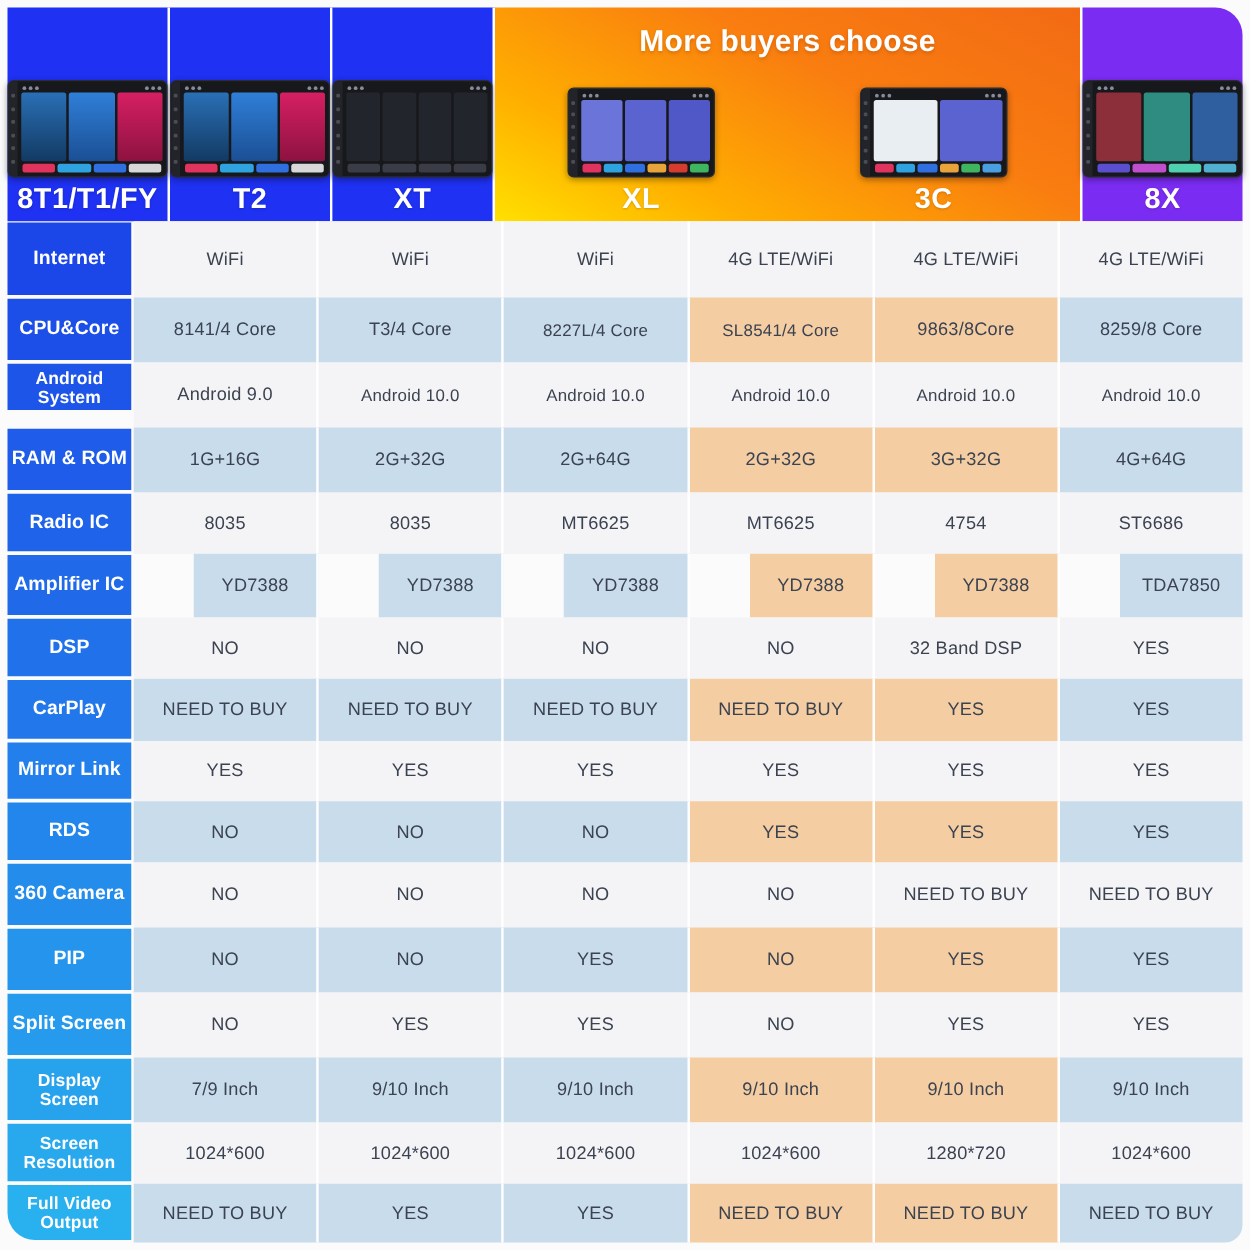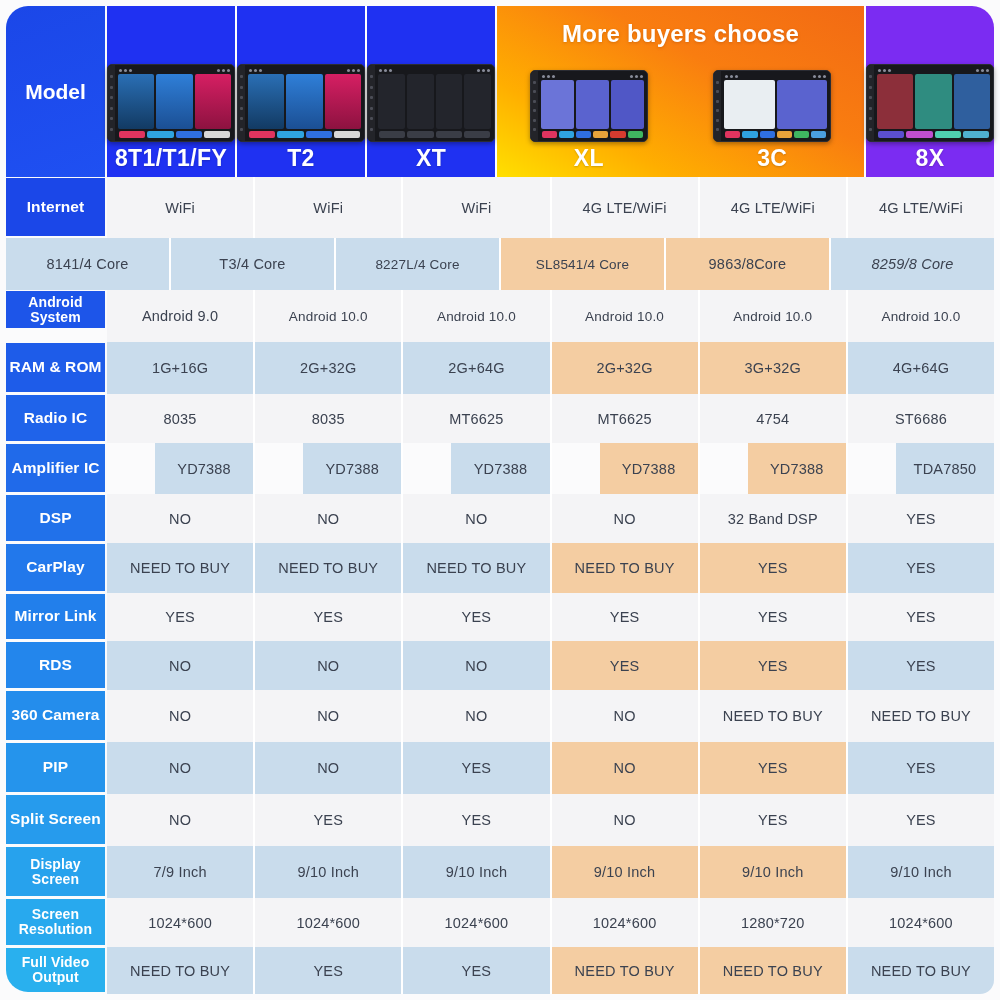--- a/index.html
+++ b/index.html
@@ -111,23 +111,20 @@
 
   .cell.round-br { border-bottom-right-radius:14px; }
 </style>
 </head>
 <body>
 
 <div id="root">
   <div class="tbl">
 
     <div class="hdr">
-      <div class="hdr-model">
-        <span>Model</span>
-      </div>
       <div class="hdr-cols" id="hdrCols">
           <div class="hcol blue">
             <div class="dev" style="width: 128px; height: 78px;">
               <div class="dev-rail">
                 <i></i>
                 <i></i>
                 <i></i>
                 <i></i>
                 <i></i>
                 <i></i>
@@ -368,26 +365,29 @@
             <span>Internet</span>
           </div>
           <div class="cell plain" style="height: 61px;">WiFi</div>
           <div class="cell plain" style="height: 61px;">WiFi</div>
           <div class="cell plain" style="height: 61px;">WiFi</div>
           <div class="cell plain" style="height: 61px;">4G LTE/WiFi</div>
           <div class="cell plain" style="height: 61px;">4G LTE/WiFi</div>
           <div class="cell plain" style="height: 61px;">4G LTE/WiFi</div>
         </div>
         <div class="row" style="top: 232px; height: 52px;">
+          <div class="lab" style="height: 49px; margin-top: 1px; background: rgb(28, 78, 232); font-size: 15.5px;">
+            <span>CPU&amp;Core</span>
+          </div>
           <div class="cell blue" style="height: 52px;">8141/4 Core</div>
           <div class="cell blue" style="height: 52px;">T3/4 Core</div>
           <div class="cell blue" style="height: 52px; font-size: 13.5px;">8227L/4 Core</div>
           <div class="cell orange" style="height: 52px; font-size: 13.5px;">SL8541/4 Core</div>
           <div class="cell orange" style="height: 52px;">9863/8Core</div>
-          <div class="cell blue" style="height: 52px; font-style: italic;">8259/8 Core</div>
+          <div class="cell blue" style="height: 52px;">8259/8 Core</div>
         </div>
         <div class="row" style="top: 284px; height: 52px;">
           <div class="lab" style="height: 37px; margin-top: 1px; background: rgb(29, 85, 233); font-size: 14px;">
             <span>Android System</span>
           </div>
           <div class="cell plain" style="height: 52px;">Android 9.0</div>
           <div class="cell plain" style="height: 52px; font-size: 13.5px;">Android 10.0</div>
           <div class="cell plain" style="height: 52px; font-size: 13.5px;">Android 10.0</div>
           <div class="cell plain" style="height: 52px; font-size: 13.5px;">Android 10.0</div>
           <div class="cell plain" style="height: 52px; font-size: 13.5px;">Android 10.0</div>

